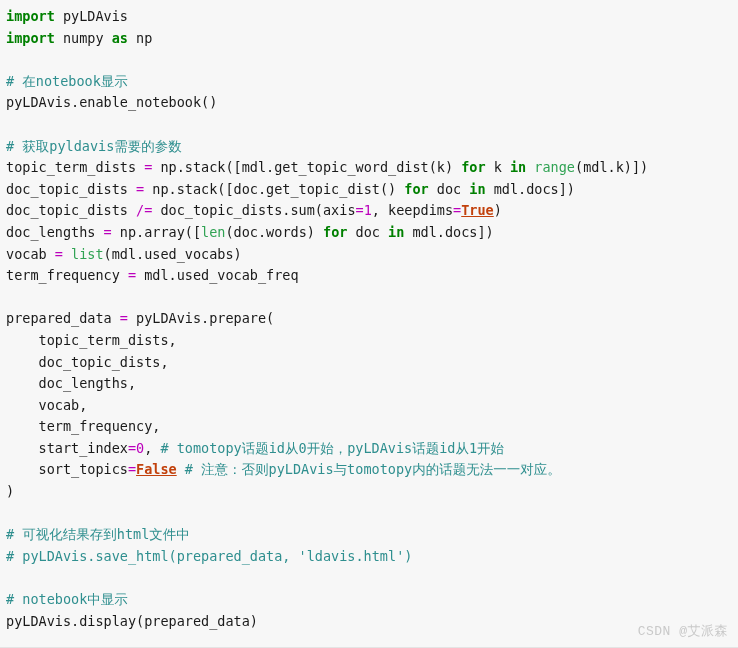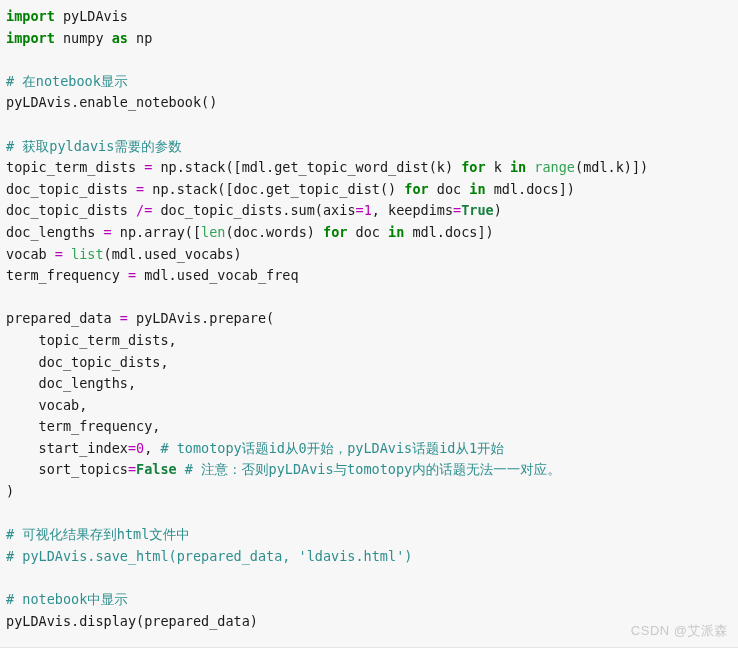--- a/index.html
+++ b/index.html
@@ -32,41 +32,41 @@
   .builtin { color: #31a354; }                       
   .op      { color: #bb00bb; }                       
   .num     { color: #bb00bb; }                       
   .cmt     { color: #2f8f8f; }   
   .pln     { color: #1a1a1a; }
 
   #watermark {
     position: absolute;
     right: 10px;
     bottom: 8px;
-    font-family: Liberation Sans, sans-serif;
+    font-family: Liberation Mono, monospace;
     font-size: 13px;
     color: #c9c9c9;
     letter-spacing: 0.5px;
     user-select: none;
     text-align: right;
   }
   #bottom-rule {
     position: absolute;
     left: 0;
     right: 0;
     bottom: 0;
     height: 1px;
     background: #e4e4e4;
   }
 </style>
 <style>
   body { background: #f7f7f7; }
   #code-block { color: #1a1a1a; }
   .kw { color: #008000; }
-  .kwc { color: #15803d; }
+  .kwc { color: #c2410c; text-decoration: underline; }
   .builtin { color: #31a354; }
   .op { color: #bb00bb; }
   .num { color: #bb00bb; }
   .cmt, .str { color: #2f8f8f; }
   #watermark { color: #c9c9c9; }
 </style></head>
 <body>
 
 <div id="code-block"><div class="line"><span class="kw">import</span><span class="pln"> pyLDAvis</span></div><div class="line"><span class="kw">import</span><span class="pln"> numpy </span><span class="kw">as</span><span class="pln"> np</span></div><div class="line">&nbsp;</div><div class="line"><span class="cmt"># 在notebook显示</span></div><div class="line"><span class="pln">pyLDAvis.enable_notebook()</span></div><div class="line">&nbsp;</div><div class="line"><span class="cmt"># 获取pyldavis需要的参数</span></div><div class="line"><span class="pln">topic_term_dists </span><span class="op">=</span><span class="pln"> np.stack([mdl.get_topic_word_dist(k) </span><span class="kw">for</span><span class="pln"> k </span><span class="kw">in</span><span class="pln"> </span><span class="builtin">range</span><span class="pln">(mdl.k)])</span></div><div class="line"><span class="pln">doc_topic_dists </span><span class="op">=</span><span class="pln"> np.stack([doc.get_topic_dist() </span><span class="kw">for</span><span class="pln"> doc </span><span class="kw">in</span><span class="pln"> mdl.docs])</span></div><div class="line"><span class="pln">doc_topic_dists </span><span class="op">/=</span><span class="pln"> doc_topic_dists.sum(axis</span><span class="op">=</span><span class="num">1</span><span class="pln">, keepdims</span><span class="op">=</span><span class="kwc">True</span><span class="pln">)</span></div><div class="line"><span class="pln">doc_lengths </span><span class="op">=</span><span class="pln"> np.array([</span><span class="builtin">len</span><span class="pln">(doc.words) </span><span class="kw">for</span><span class="pln"> doc </span><span class="kw">in</span><span class="pln"> mdl.docs])</span></div><div class="line"><span class="pln">vocab </span><span class="op">=</span><span class="pln"> </span><span class="builtin">list</span><span class="pln">(mdl.used_vocabs)</span></div><div class="line"><span class="pln">term_frequency </span><span class="op">=</span><span class="pln"> mdl.used_vocab_freq</span></div><div class="line">&nbsp;</div><div class="line"><span class="pln">prepared_data </span><span class="op">=</span><span class="pln"> pyLDAvis.prepare(</span></div><div class="line"><span class="pln">    topic_term_dists,</span></div><div class="line"><span class="pln">    doc_topic_dists,</span></div><div class="line"><span class="pln">    doc_lengths,</span></div><div class="line"><span class="pln">    vocab,</span></div><div class="line"><span class="pln">    term_frequency,</span></div><div class="line"><span class="pln">    start_index</span><span class="op">=</span><span class="num">0</span><span class="pln">, </span><span class="cmt"># tomotopy话题id从0开始，pyLDAvis话题id从1开始</span></div><div class="line"><span class="pln">    sort_topics</span><span class="op">=</span><span class="kwc">False</span><span class="pln"> </span><span class="cmt"># 注意：否则pyLDAvis与tomotopy内的话题无法一一对应。</span></div><div class="line"><span class="pln">)</span></div><div class="line">&nbsp;</div><div class="line"><span class="cmt"># 可视化结果存到html文件中</span></div><div class="line"><span class="cmt"># pyLDAvis.save_html(prepared_data, 'ldavis.html')</span></div><div class="line">&nbsp;</div><div class="line"><span class="cmt"># notebook中显示</span></div><div class="line"><span class="pln">pyLDAvis.display(prepared_data)</span></div></div>
 

